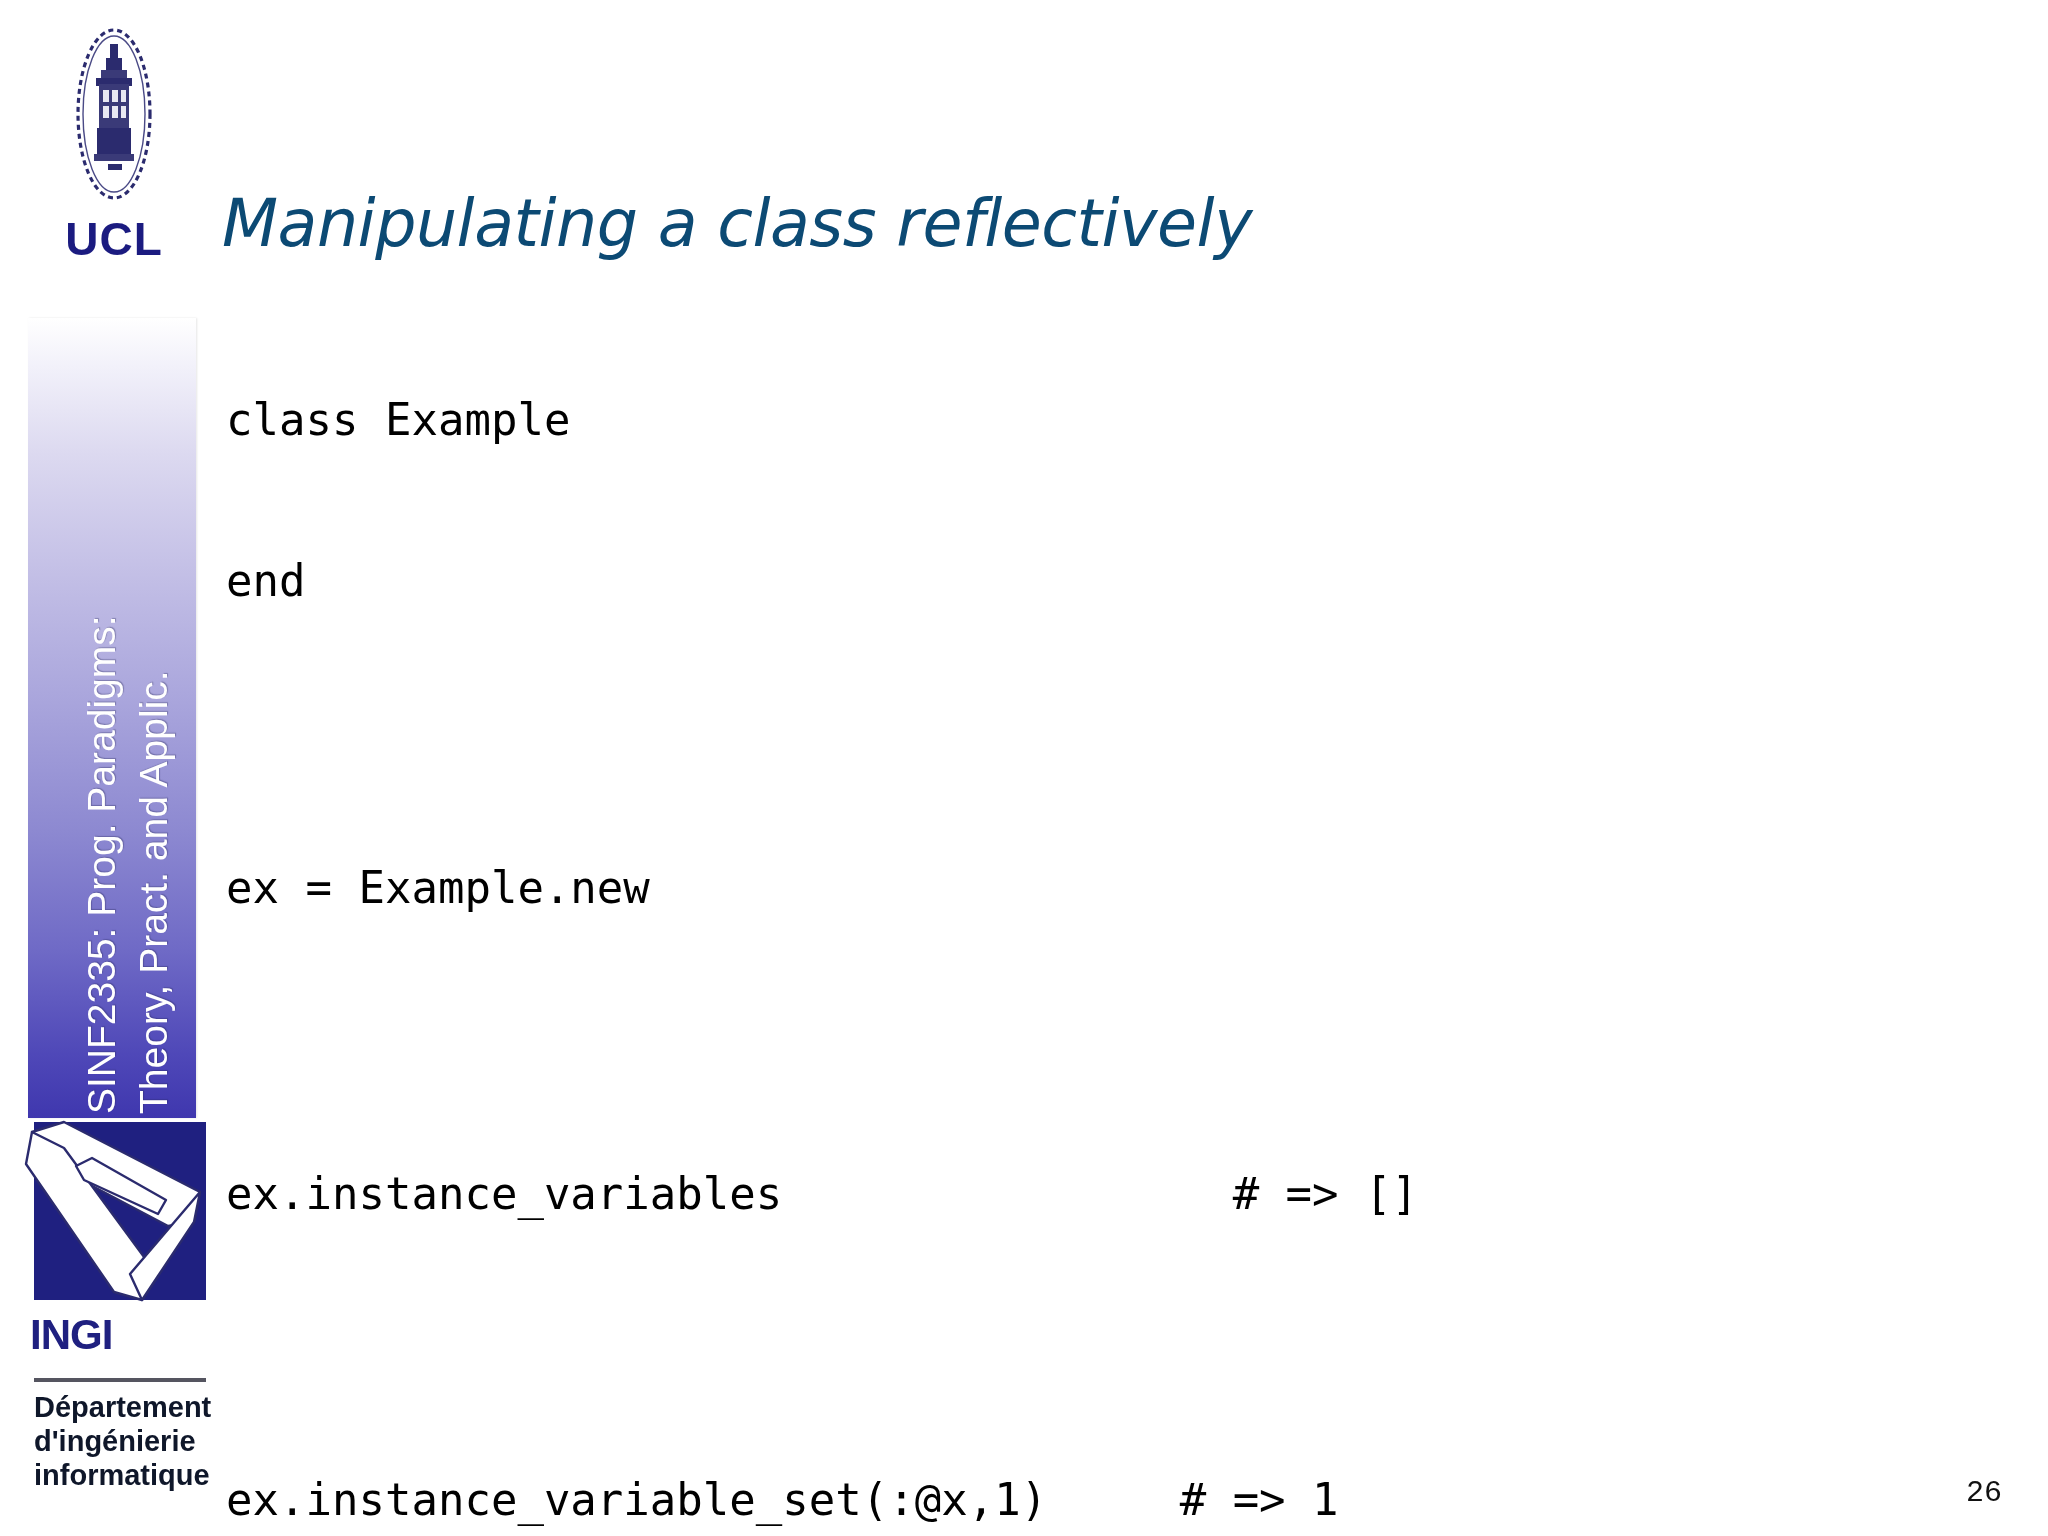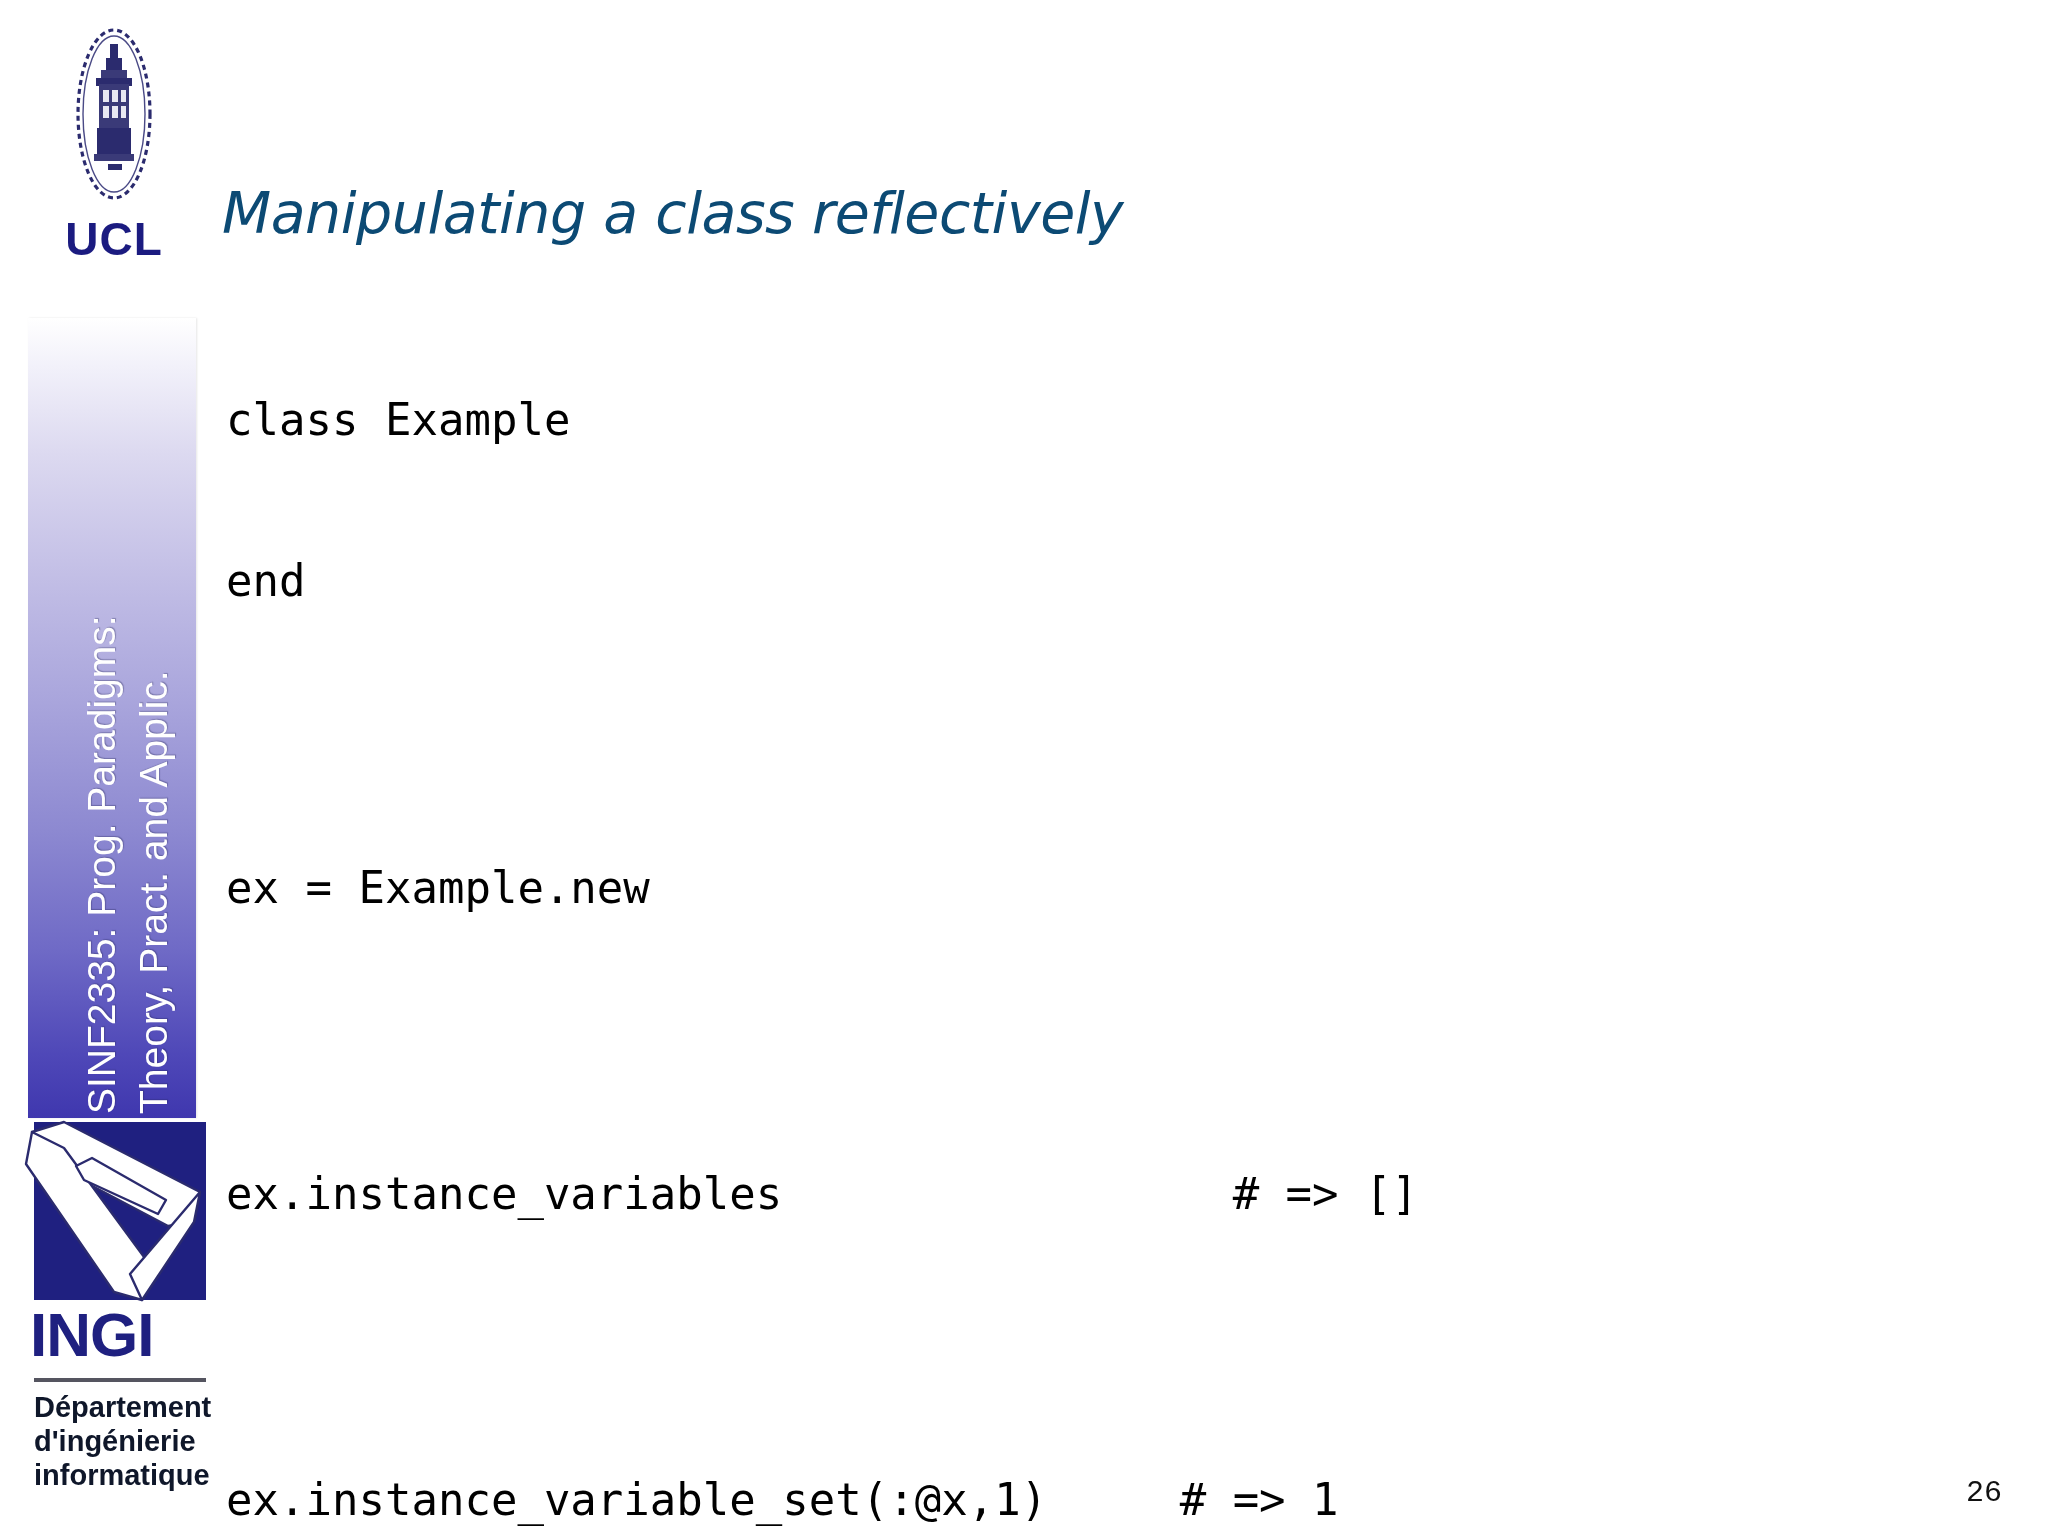--- a/index.html
+++ b/index.html
@@ -128,21 +128,21 @@
     width: 190px;
     height: 195px;
   }
   .ingi-word {
     position: absolute;
     left: 22px;
     top: 182px;
     width: 180px;
     font-family: "Liberation Sans", sans-serif;
     font-weight: bold;
-    font-size: 62px;
+    font-size: 42px;
     letter-spacing: -1px;
     color: #1f2080;
     line-height: 62px;
   }
   .ingi-rule {
     position: absolute;
     left: 26px;
     top: 256px;
     width: 172px;
     height: 4px;
@@ -161,21 +161,21 @@
   }
 
   
   .slide-title {
     position: absolute;
     left: 222px;
     top: 142px;
     width: 1700px;
     color: #0c4a74;
     font-family: "DejaVu Sans", sans-serif;
-    font-size: 57px;
+    font-size: 65px;
     font-weight: 500;
     font-style: italic;
     letter-spacing: -0.5px;
     white-space: nowrap;
   }
 
   
   .code-block {
     position: absolute;
     left: 226px;

